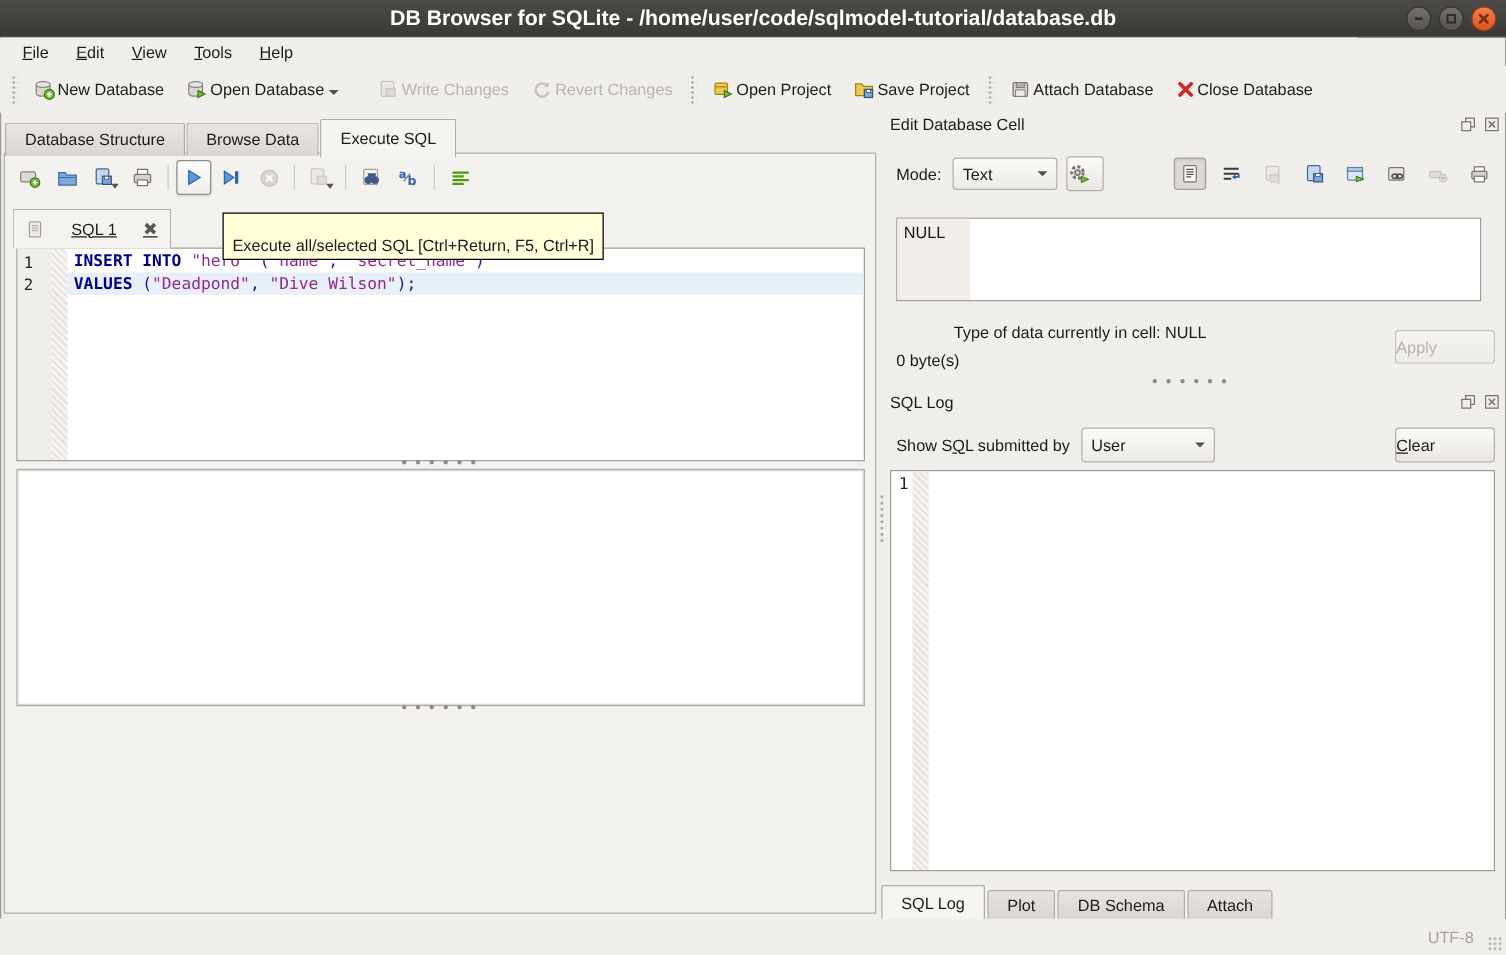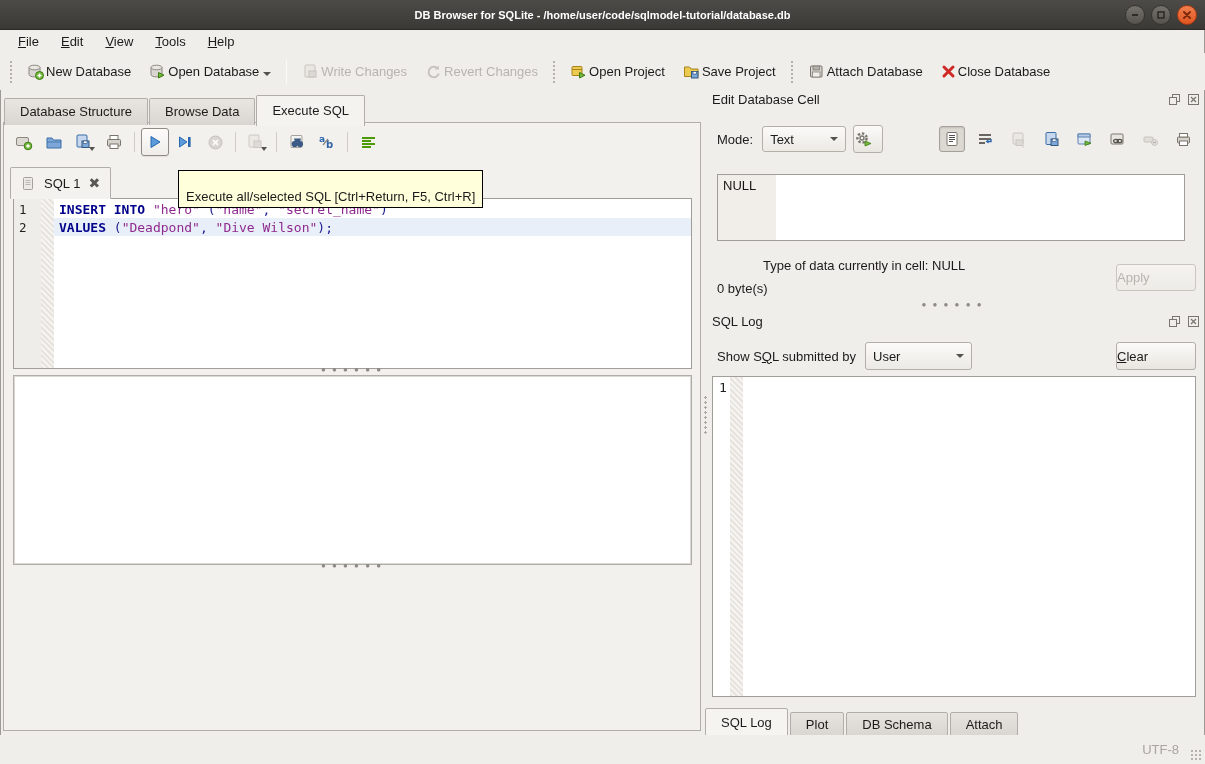--- a/index.html
+++ b/index.html
@@ -8,21 +8,21 @@
     --disabled:#b8b4af; --hl:#e9eff8; --tooltip:#ffffdc;
   }
   *{box-sizing:border-box; margin:0; padding:0;}
   body{font-family:"Liberation Sans","DejaVu Sans",sans-serif; font-size:13px; color:#1c1b19; background:#fff;}
   #app{position:relative; width:1205px; height:764px; background:var(--win); overflow:hidden; box-shadow:inset 1px 0 #9d9994, inset -1px 0 #9d9994, inset 0 -1px #9d9994;}
 
   
   .titlebar{position:absolute; left:0; top:0; width:1205px; height:30px;
     background:linear-gradient(#4d4b47,#3b3935); border-bottom:1px solid #2c2a27;
     display:flex; align-items:center; justify-content:center;}
-  .titlebar .title{color:#fff; font-weight:bold; font-size:11px;}
+  .titlebar .title{color:#fff; font-weight:bold; font-size:17px;}
   .winbtns{position:absolute; right:8px; top:5px; display:flex; gap:6px;}
   .wbtn{width:20px; height:20px; border-radius:50%; display:flex; align-items:center; justify-content:center;
     background:linear-gradient(#75726c,#55534e); border:1px solid #36342f; color:#2e2c28; font-size:11px; line-height:1; cursor:default;}
   .wbtn.close{background:linear-gradient(#f07e50,#e0551f); border-color:#a33a10; color:#7e2a0c;}
   .wbtn svg{display:block;}
 
   
   .menubar{position:absolute; left:0; top:30px; width:1086px; height:23px; display:flex; align-items:center; padding-left:8px; gap:2px; background:var(--win);}
   .menu-item{padding:3px 10px;}
   .mn{text-decoration:underline;}
@@ -43,22 +43,22 @@
   .mtab.active{background:#f5f3f0; padding-top:7px; padding-bottom:8px; margin-bottom:-1px;}
 
   .left-frame{position:absolute; left:3px; top:122px; width:698px; height:609px; border:1px solid var(--frame-border); background:#f3f1ee;}
 
   .sql-toolbar{position:absolute; left:6px; top:5px; display:flex; align-items:center; gap:2px;}
   .sbtn{width:28px; height:28px; display:flex; align-items:center; justify-content:center; border-radius:3px; border:1px solid transparent;}
   .sbtn.hover{border:1px solid #8f8b85; background:linear-gradient(#fdfcfb,#efede9); box-shadow:0 1px 1px rgba(0,0,0,.08);}
   .ssep{width:1px; height:20px; background:#cfcbc5; margin:0 4px;}
   .scaret{width:0;height:0;border-left:3.5px solid transparent;border-right:3.5px solid transparent;border-top:4px solid #54524d; margin-left:-3px; margin-top:14px;}
 
-  .sqltab{position:absolute; left:6px; top:44px; height:32px; padding:0 10px; display:flex; align-items:center; gap:8px;
-    border:1px solid var(--frame-border); border-bottom-color:#f4f2ee; background:#f4f2ee; border-radius:2px 2px 0 0; z-index:1;}
+  .sqltab{position:absolute; left:6px; top:44px; height:32px; padding:0 10px; display:flex; align-items:center; gap:21px;
+    border:1px solid var(--frame-border); border-bottom-color:#f4f2ee; background:#f4f2ee; border-radius:2px 2px 0 0; z-index:1;text-decoration:underline;}
   .sqltab .close-x{color:#5a5853; font-weight:bold; font-size:14px;}
 
   .editor{position:absolute; left:9px; top:75px; width:679px; height:171px; border:1px solid var(--inner-border); background:#fff; overflow:hidden;}
   .gutter-strip{position:absolute; left:0; top:0; bottom:0; width:27px; background:#efede9;}
   .fold-strip{position:absolute; left:27px; top:0; bottom:0; width:13px;
     background-image:repeating-linear-gradient(45deg,#e7e4df 0 2px,#f6f4f1 2px 4px);}
   .code-lines{position:absolute; left:0; top:1px; right:0; font-family:"DejaVu Sans Mono","Liberation Mono",monospace; font-size:13px;}
   .code-row{display:flex; height:18px; align-items:center;}
   .code-row .ln{width:27px; padding-left:5px; font-size:12.5px; color:#201f1d; flex:none;}
   .code-row .fold{width:13px; flex:none; align-self:stretch;}

